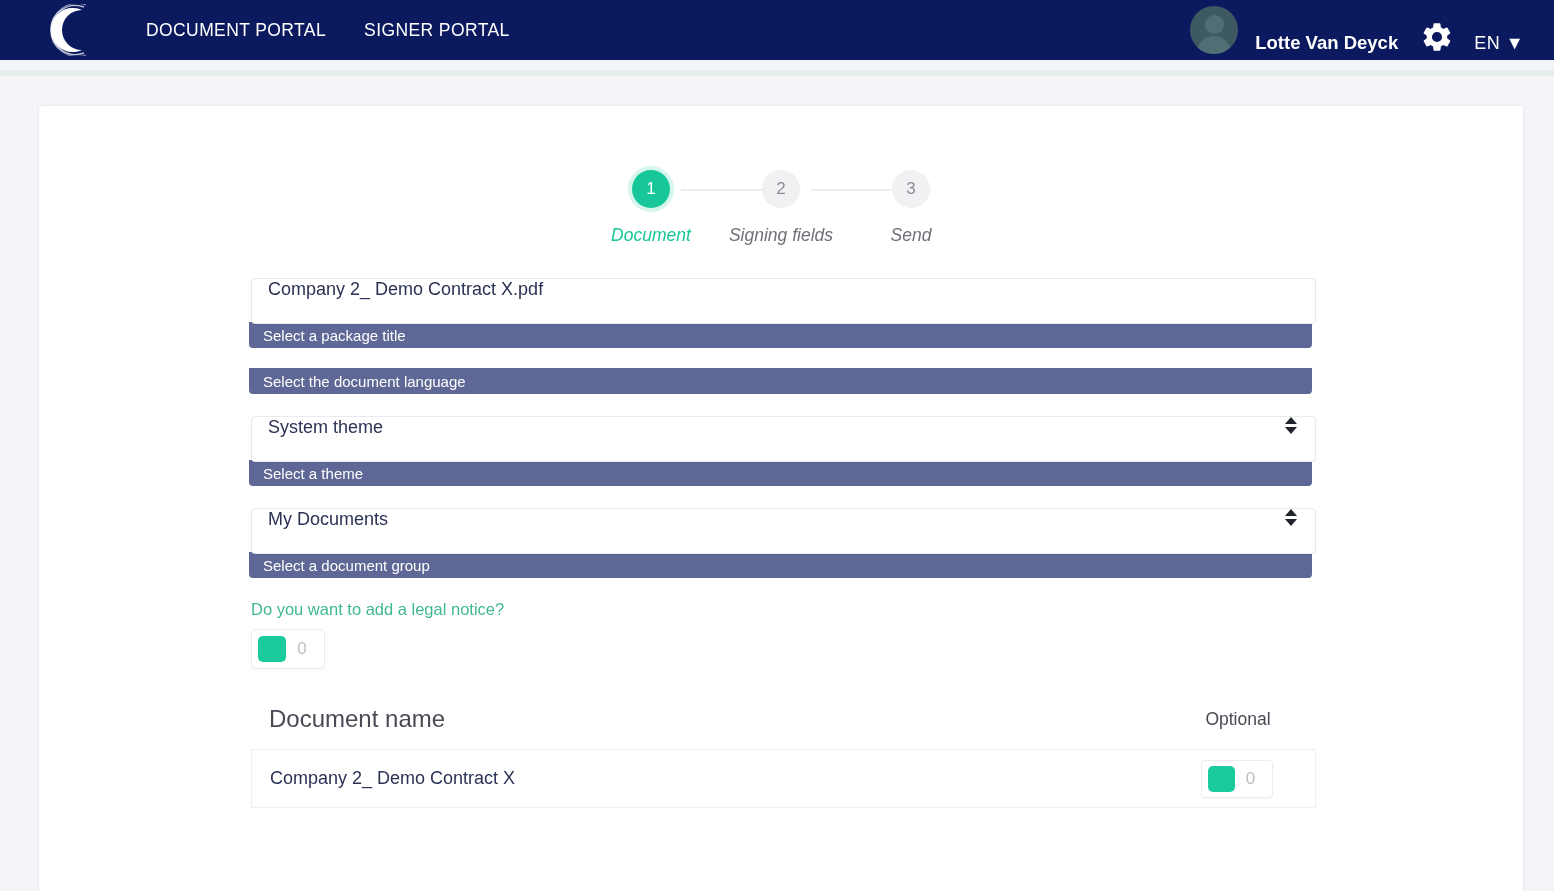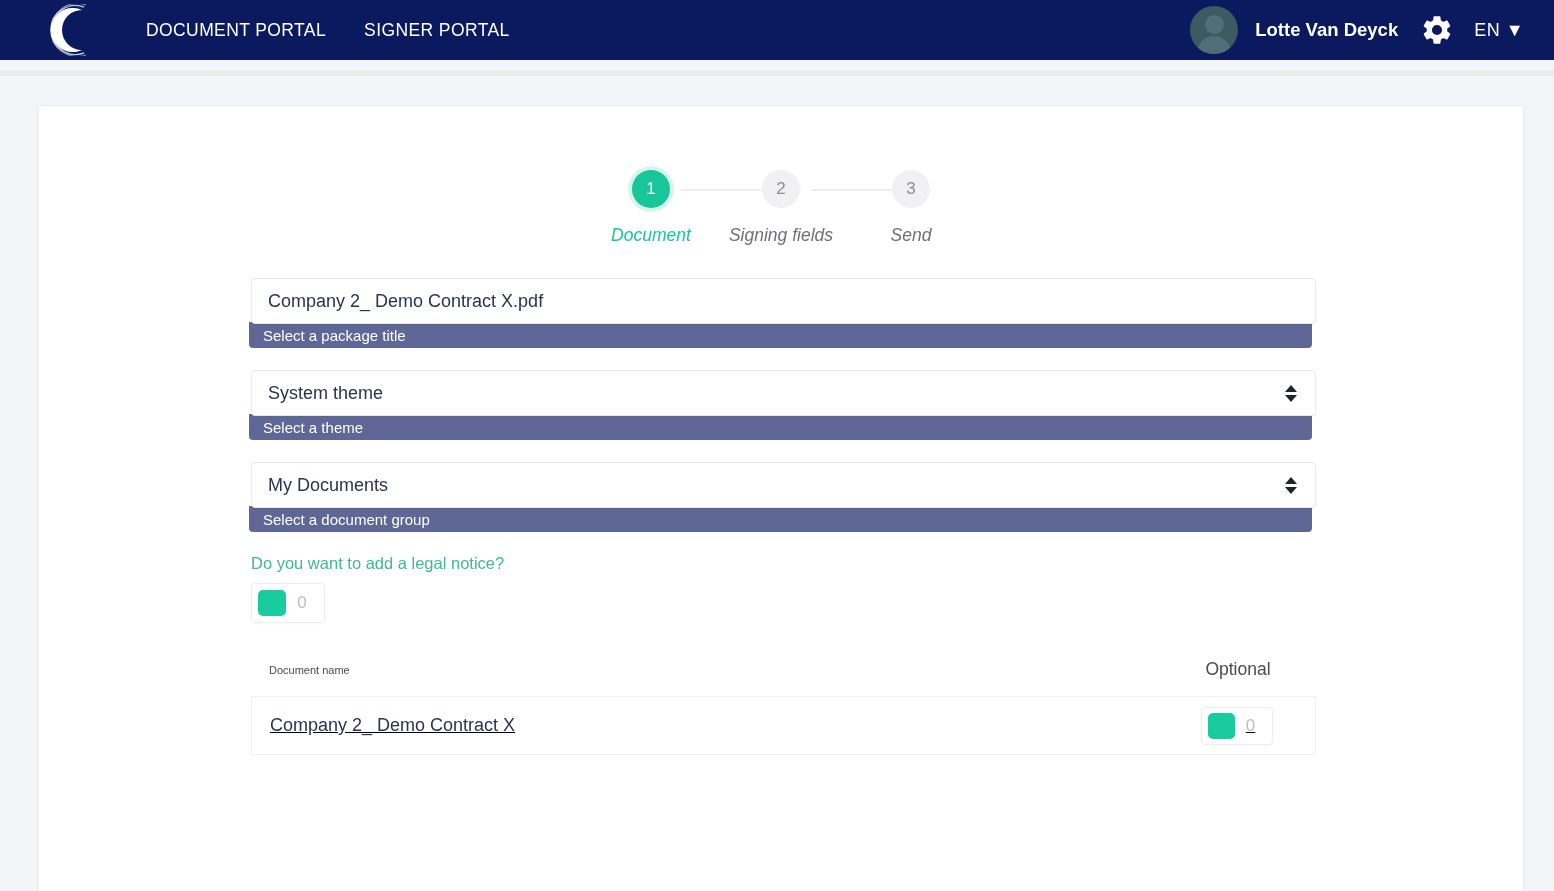--- a/index.html
+++ b/index.html
@@ -51,21 +51,21 @@
     font-weight: 400;
     text-decoration: none;
     cursor: pointer;
     white-space: nowrap;
   }
 
   .topbar-right {
     margin-left: auto;
     margin-right: 30px;
     display: flex;
-    align-items: center;
+    align-items: flex-end;
     gap: 0px;
   }
   .avatar {
     width: 48px; height: 48px;
     border-radius: 50%;
     background: #3d5a63;
     position: relative;
     overflow: hidden;
     flex: none;
   }
@@ -183,21 +183,21 @@
   }
   .field-group { margin-bottom: 22px; position: relative; }
 
   .ctrl {
     width: 1065px;
     height: 46px;
     background: #ffffff;
     border: 1px solid #e9e9ee;
     border-radius: 4px;
     display: flex;
-    align-items: center;
+    align-items: flex-start;
     padding: 0 16px;
     font-size: 18px;
     color: #2b3254;
     position: relative;
     z-index: 2;
     box-shadow: 0 1px 2px rgba(0,0,0,0.03);
   }
   .ctrl .val { flex: 1; white-space: nowrap; overflow: hidden; }
   .spinner {
     display: flex;
@@ -271,38 +271,37 @@
   
   .doc-table { margin-top: 36px; width: 1065px; }
   .doc-head {
     display: flex;
     align-items: center;
     padding: 0 18px 16px 18px;
     border-bottom: 1px solid #efeff3;
   }
   .doc-head .h-name {
     flex: 1;
-    font-size: 11px;
+    font-size: 24px;
     color: #4a4a55;
   }
   .doc-head .h-opt {
     width: 120px;
     text-align: center;
     font-size: 17.5px;
     color: #4a4a55;
   }
   .doc-row {
     display: flex;
     align-items: center;
     height: 58px;
     padding: 0 18px;
     border: 1px solid #f0f0f4;
     border-top: none;
     background: #ffffff;
-    text-decoration: underline;
   }
   .doc-row .r-name {
     flex: 1;
     font-size: 18px;
     color: #2b3254;
   }
   .doc-row .r-opt {
     width: 120px;
     display: flex;
     justify-content: center;
@@ -371,20 +370,21 @@
   <div class="form">
 
     <div class="field-group">
       <div class="ctrl">
         <span class="val">Company 2_ Demo Contract X.pdf</span>
       </div>
       <div class="hint">Select a package title</div>
     </div>
 
     <div class="field-group">
+      <div class="hint">Select the document language</div>
     </div>
 
     <div class="field-group">
       <div class="ctrl">
         <span class="val">System theme</span>
         <span class="spinner">
           <span class="up"></span>
             <span class="down"></span>
         </span>
       </div>

